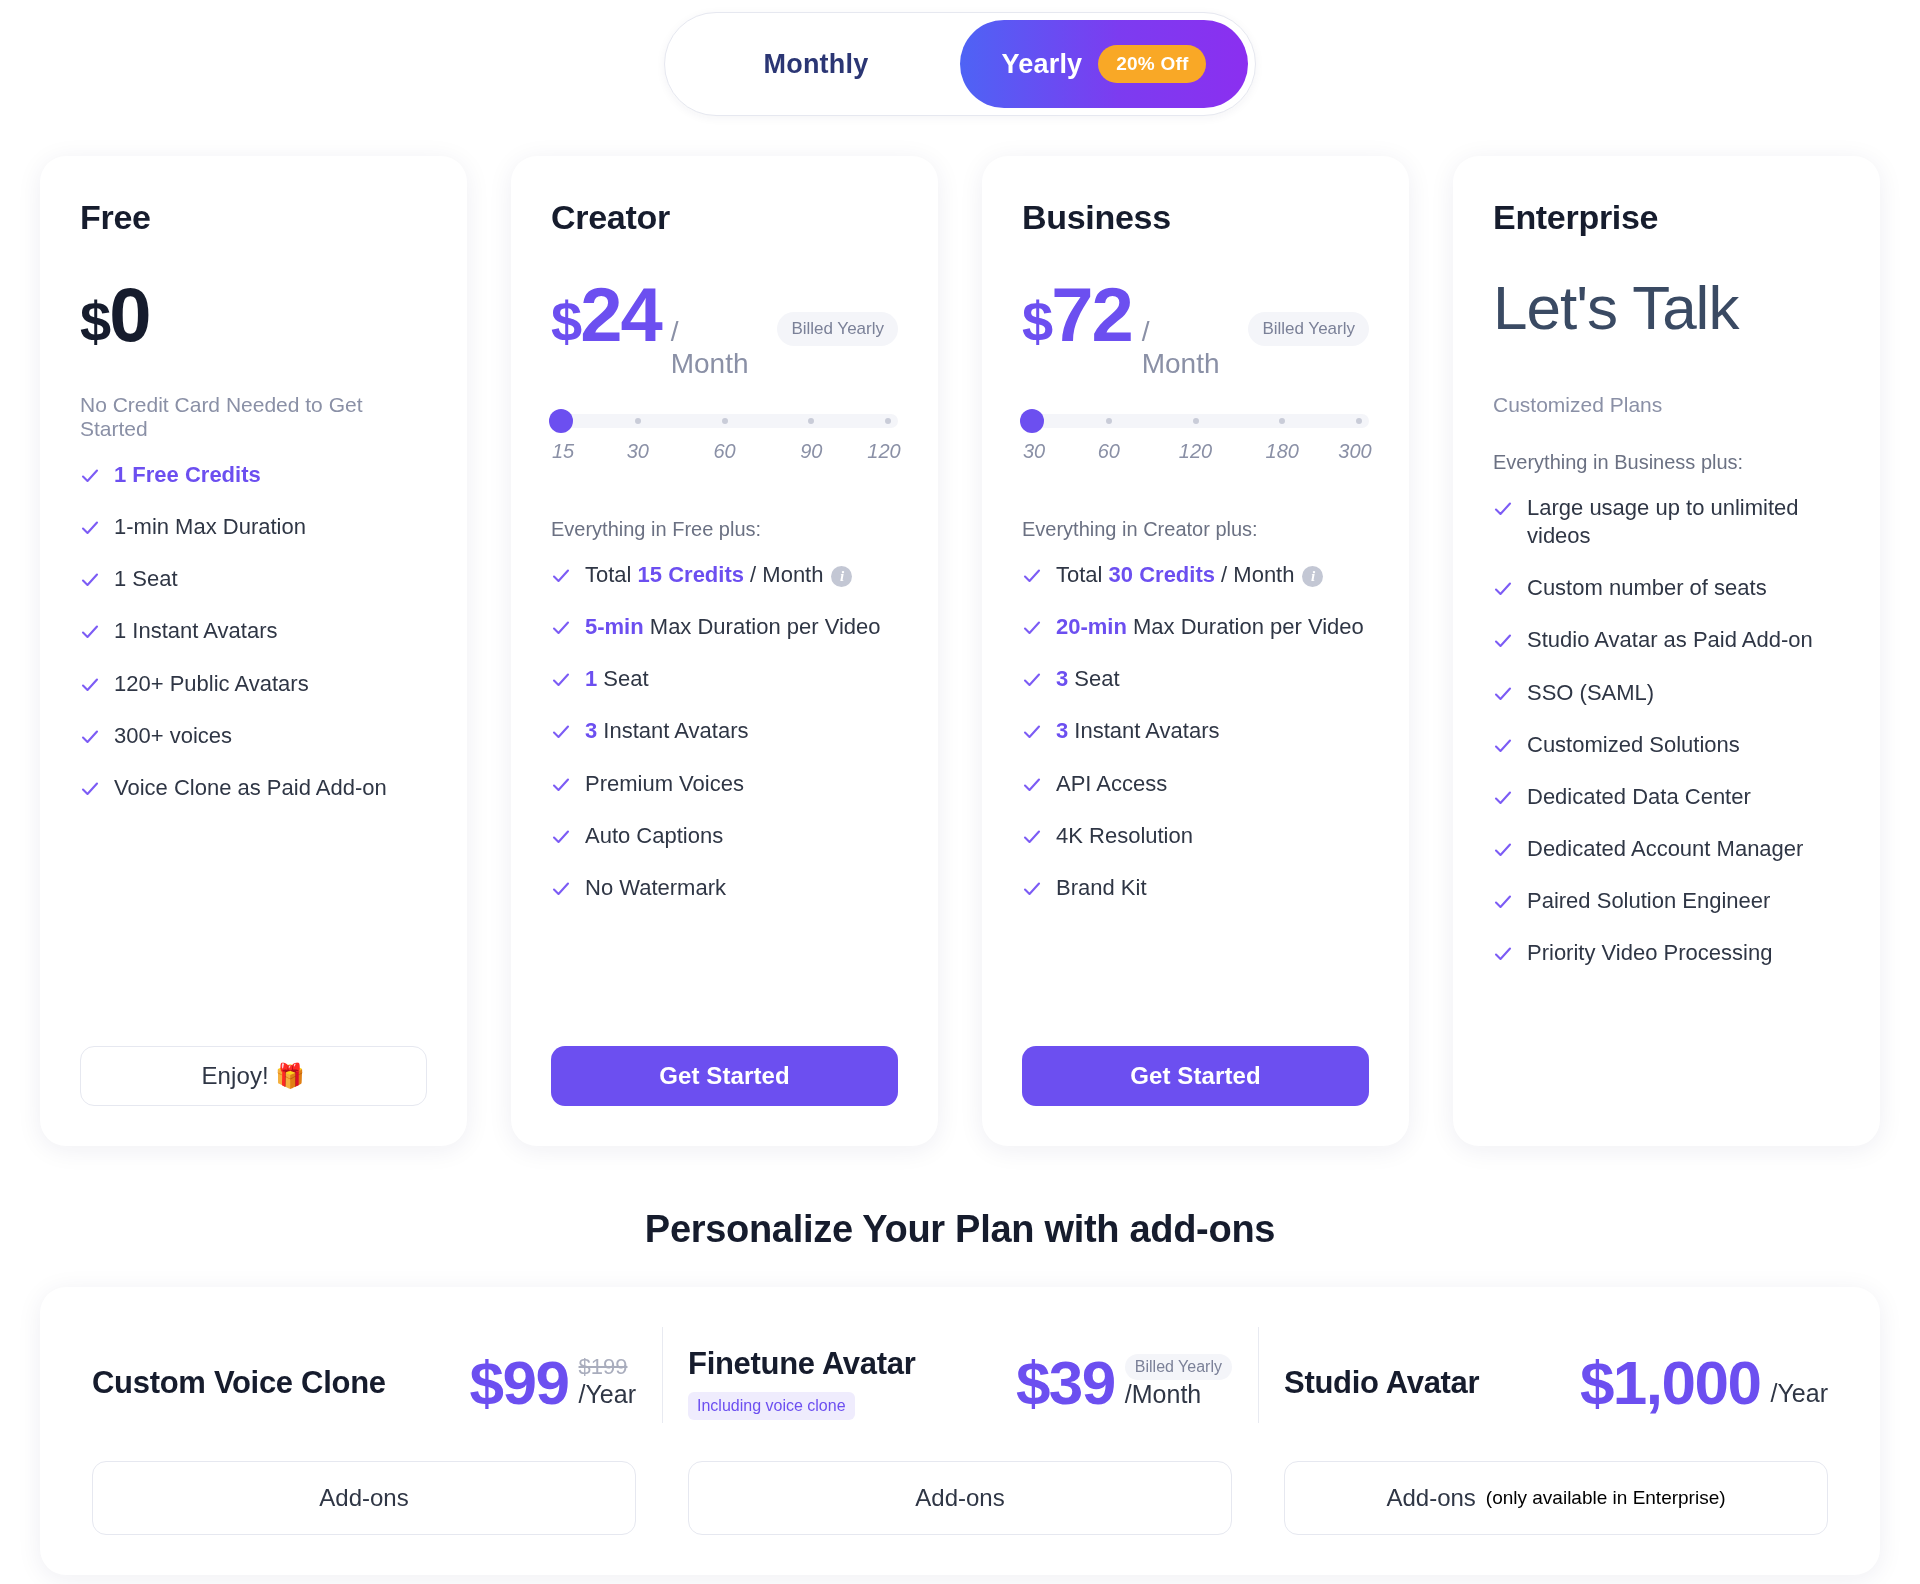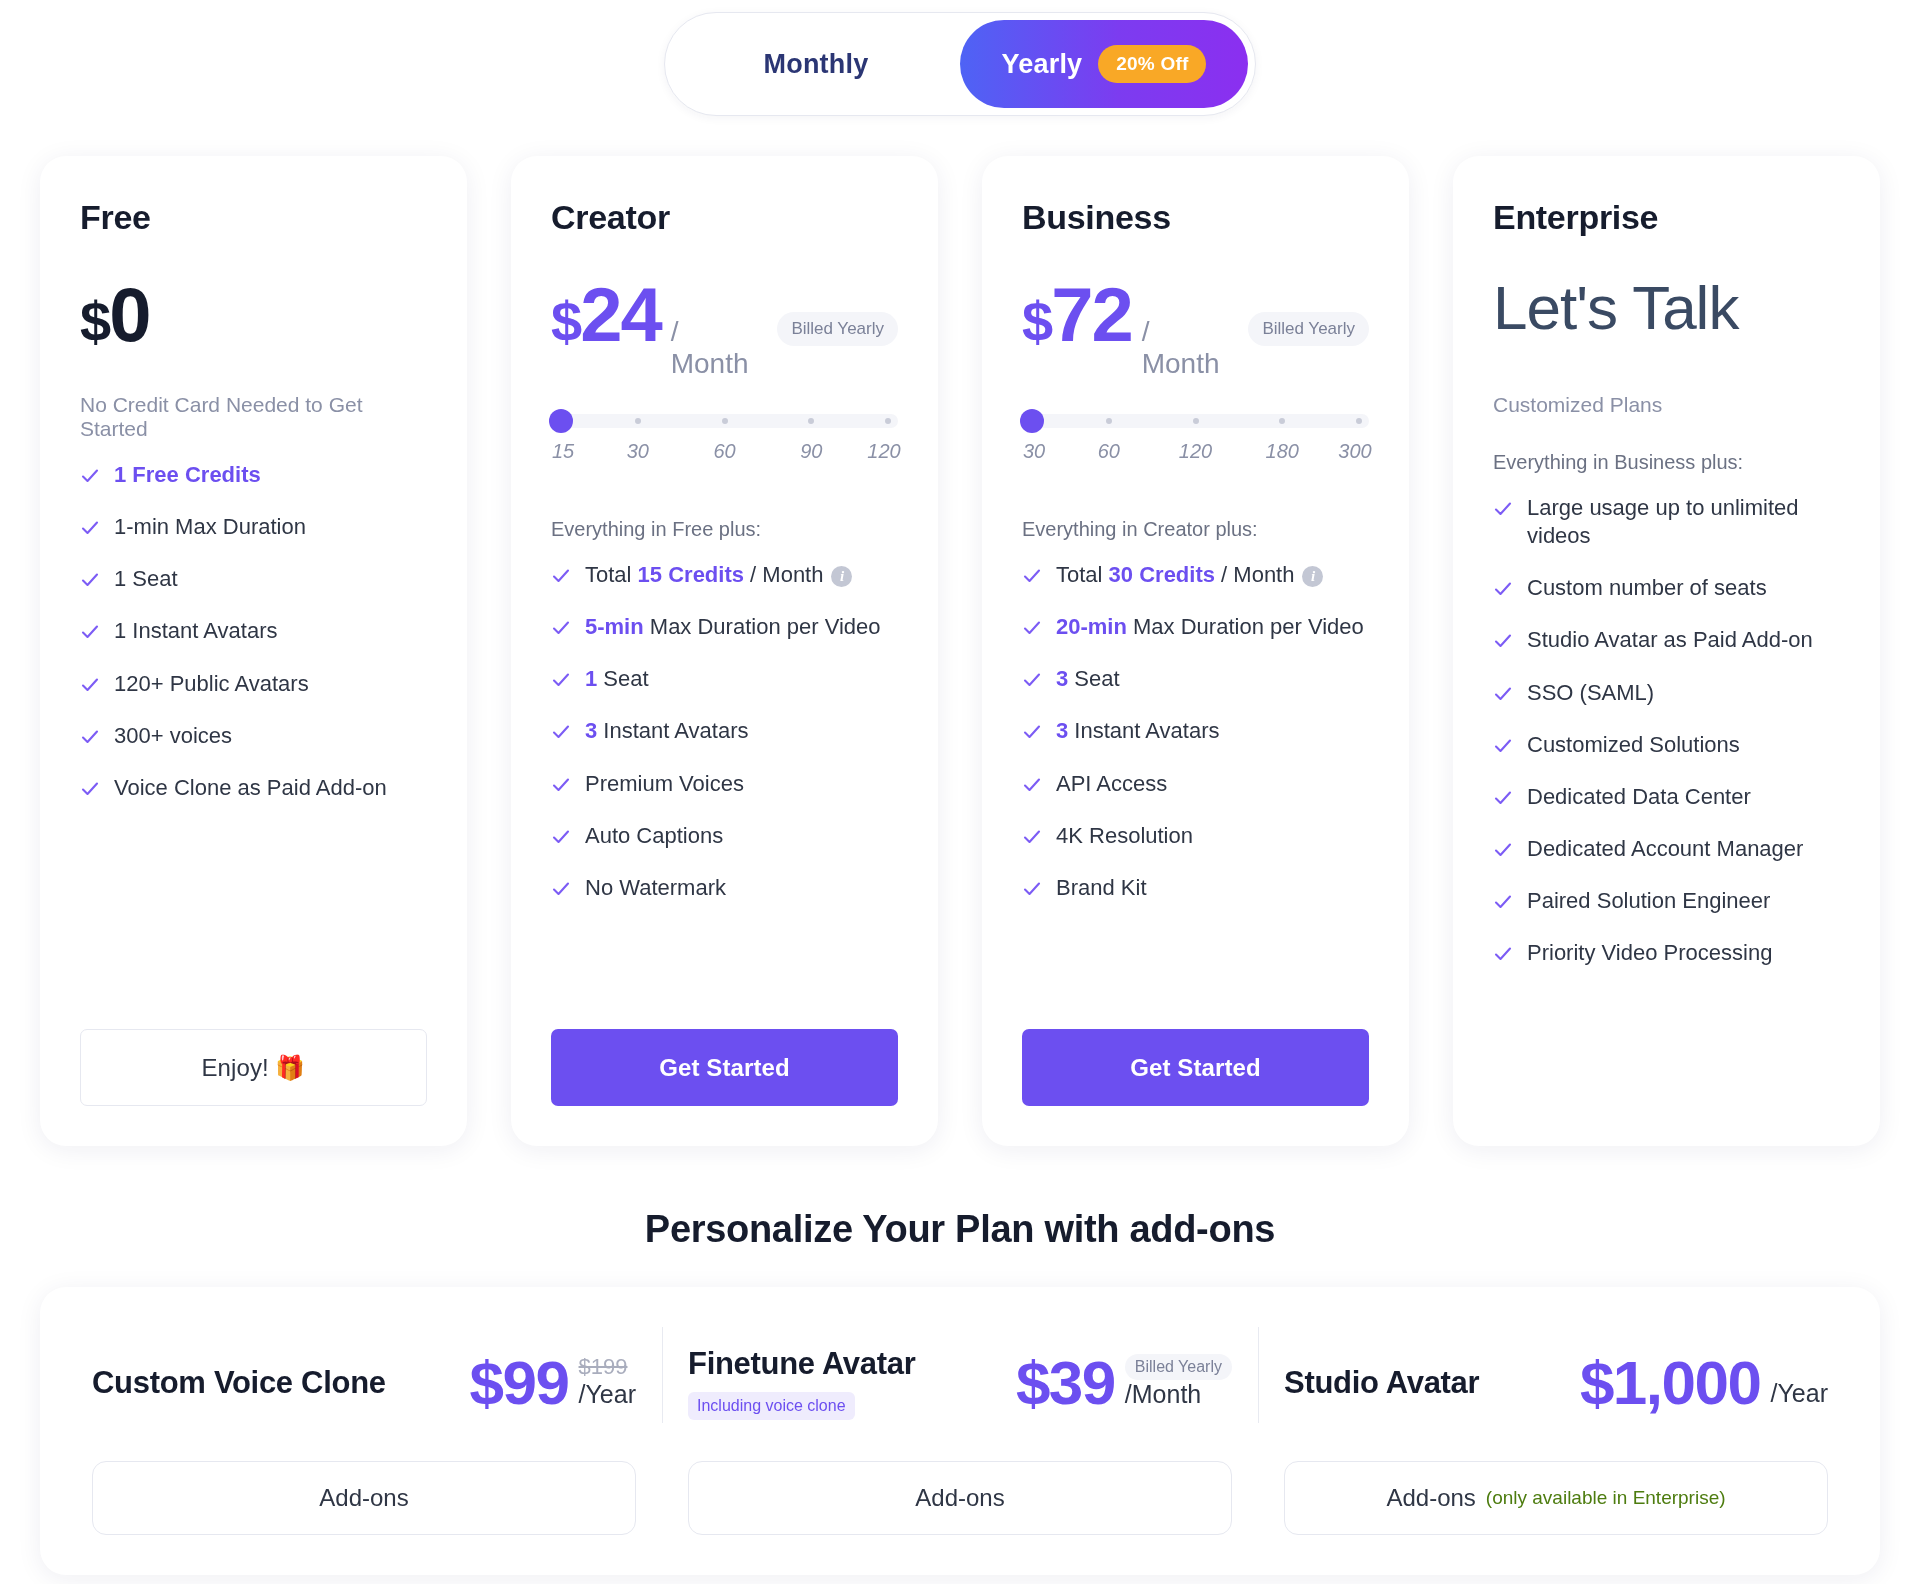--- a/index.html
+++ b/index.html
@@ -208,22 +208,22 @@
     font-weight: 700;
     font-style: italic;
     margin-left: 8px;
     vertical-align: middle;
     font-family: "Liberation Serif", serif;
   }
 
   
   .cta {
     margin-top: auto;
-    height: 77px;
-    border-radius: 7px;
+    height: 60px;
+    border-radius: 14px;
     display: flex;
     align-items: center;
     justify-content: center;
     font-size: 24px;
     font-weight: 600;
     letter-spacing: .1px;
     cursor: pointer;
   }
   .cta.light {
     background: #ffffff;
@@ -337,21 +337,21 @@
     align-items: center;
     justify-content: center;
     gap: 10px;
     font-size: 24px;
     color: #2f3645;
     cursor: pointer;
     background: #ffffff;
   }
   .addon-btn .note {
     font-size: 19px;
-    color: #4d7c0f;
+    color: #000000;
   }
 </style>
 </head>
 <body>
 
 <div class="toggle-wrap">
   <div class="toggle">
     <div class="toggle-opt">
       <span>Monthly</span>
     </div>

